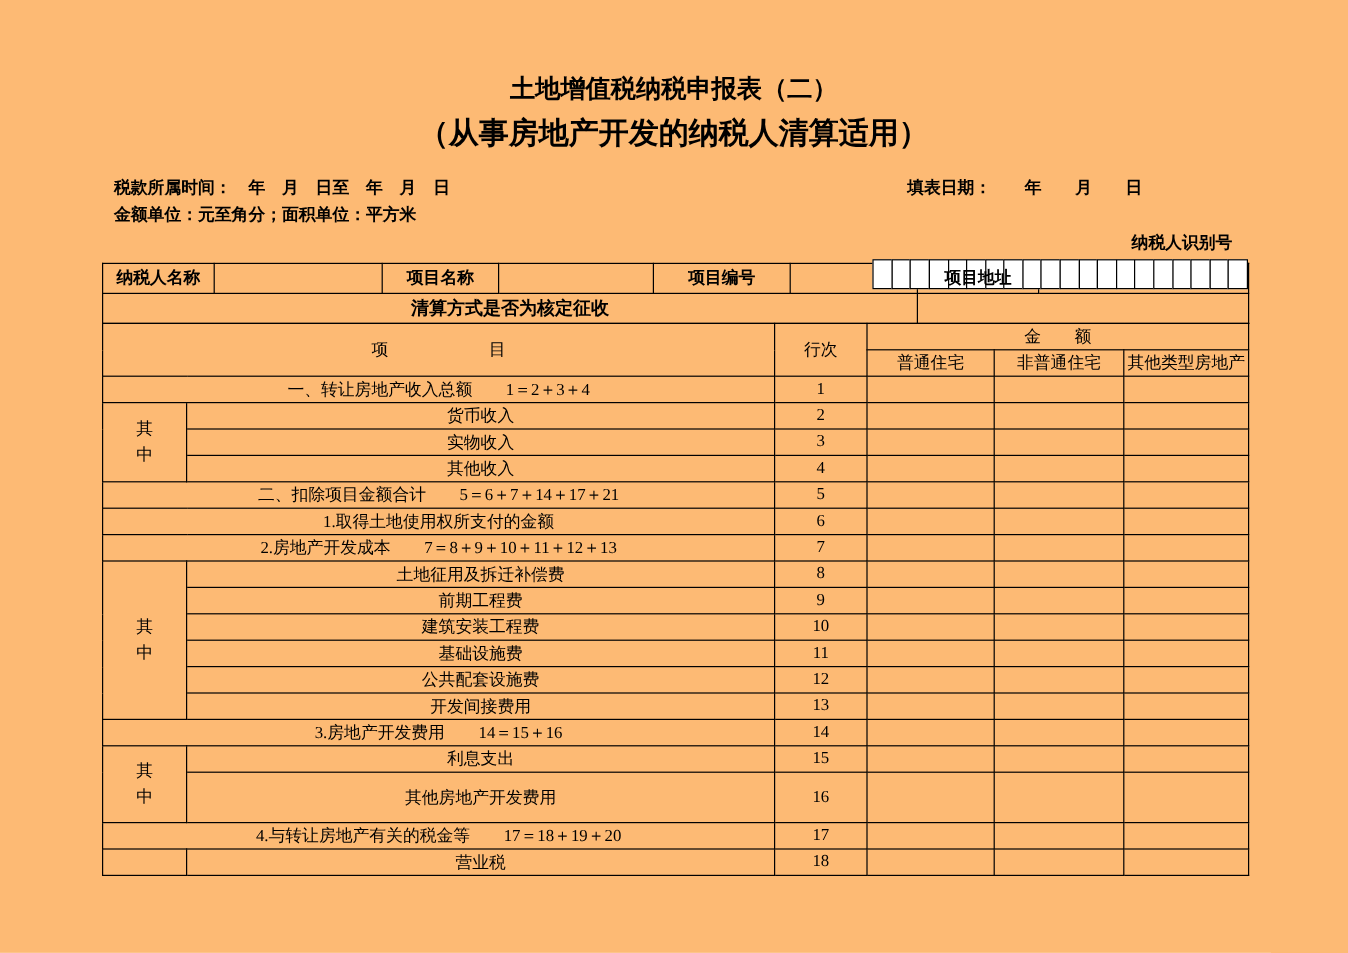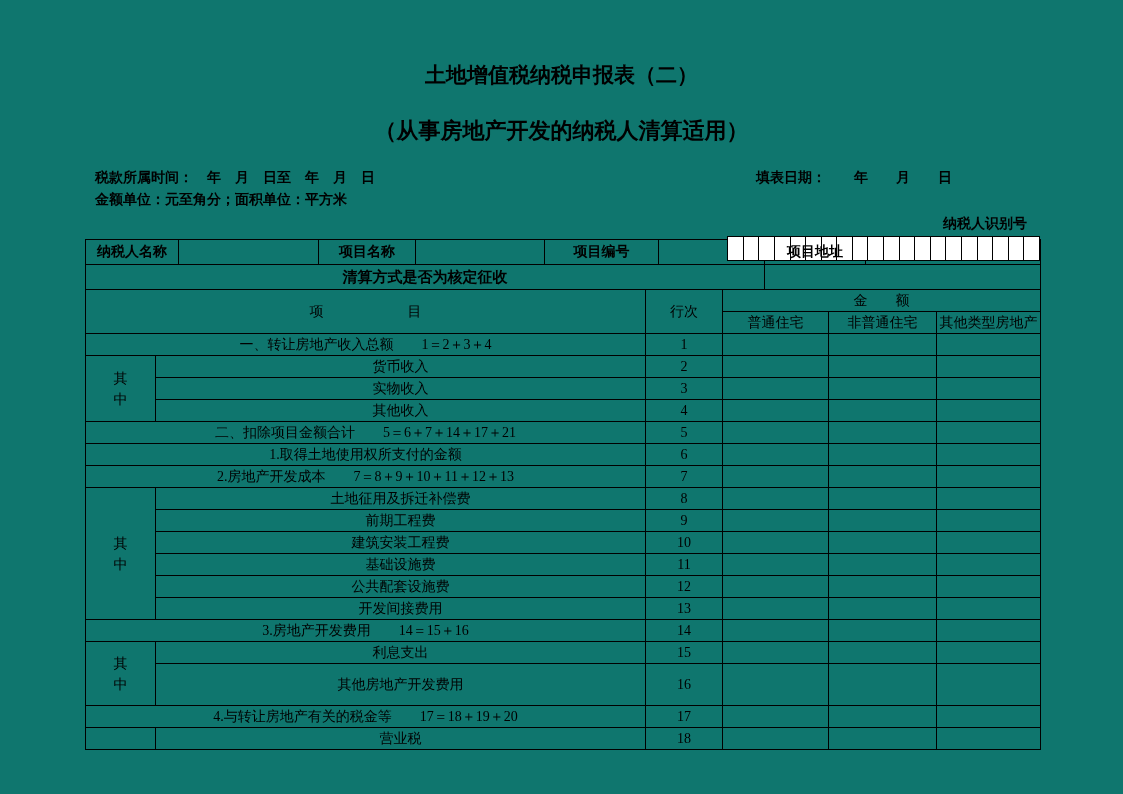--- a/index.html
+++ b/index.html
@@ -1,31 +1,31 @@
 <!DOCTYPE html>
 <html><head>
 <meta charset="utf-8">
 <style>
   * { box-sizing: border-box; }
   html,body { margin:0; padding:0; }
   body {
     width:1123px; height:794px; background:#ffffff; color:#000;
     font-family:"Liberation Serif", serif;
   }
-  .page { position:relative; width:1123px; height:794px; overflow:hidden; background:#0f766e; }
+  .page { position:relative; width:1123px; height:794px; overflow:hidden; background:#fdba74; }
 
   .title {
     padding-top:62px; text-align:center;
     font-family:"Liberation Sans", sans-serif;
     font-weight:bold; font-size:21px; line-height:26px;
   }
   .subtitle {
-    margin-top:32px; text-align:center;
+    margin-top:12px; text-align:center;
     font-family:"Liberation Sans", sans-serif;
-    font-weight:bold; font-size:22px; line-height:22px;
+    font-weight:bold; font-size:25px; line-height:22px;
   }
 
   .content { width:955px; margin-left:85px; }
 
   .meta-line1 {
     display:flex; justify-content:space-between;
     margin-top:27px; padding-left:10px; padding-right:88px;
     font-weight:bold; font-size:14px; line-height:18px;
   }
   .meta-line2 {

